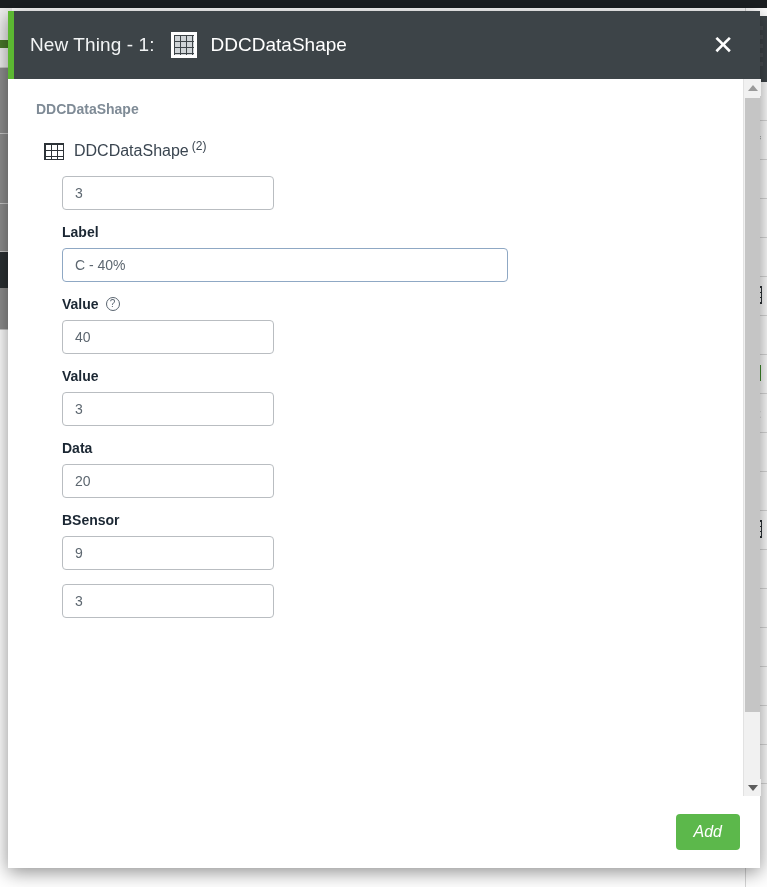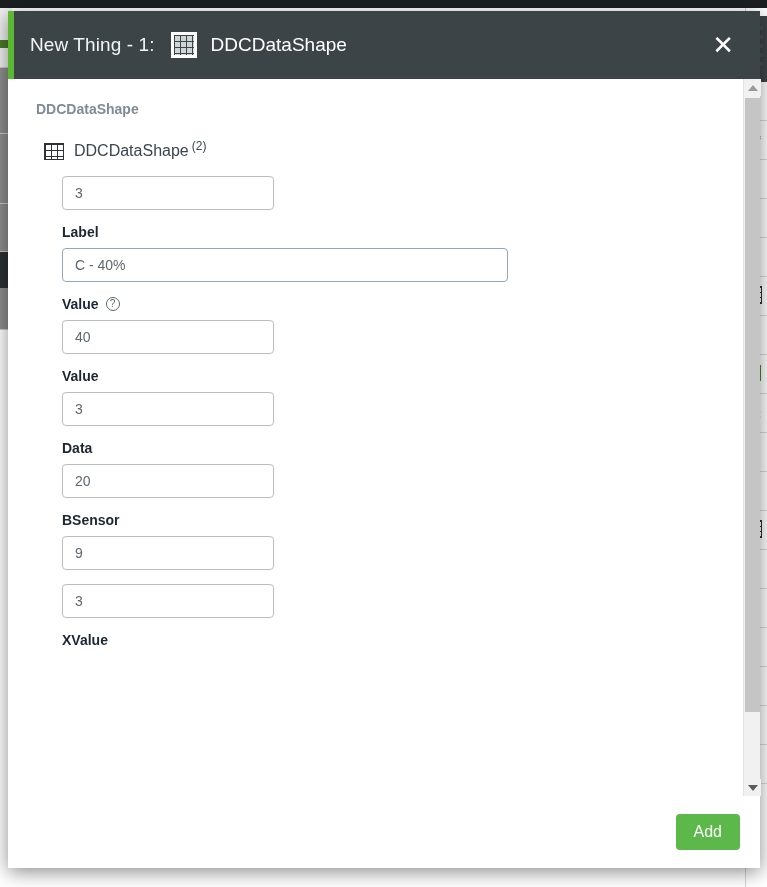--- a/index.html
+++ b/index.html
@@ -282,20 +282,21 @@
   }
   .btn {
     border: none;
     border-radius: 4px;
     font-size: 16px;
     font-family: "Liberation Sans", sans-serif;
     cursor: pointer;
     height: 36px;
     padding: 0 18px;
     color: #ffffff;
+    font-style: italic;
   }
   .btn-add { background: #5cb84b; min-width: 60px; }
   .btn-cancel { background: #3d4448; min-width: 82px; }
 </style>
 </head>
 <body>
 
 <div id="app-background">
   <div class="bg-topbar"></div>
 
@@ -382,25 +383,20 @@
           <div class="field"><div class="field-label">
               <span>Value</span>
             </div><input type="text" class="field-input" value="3" style=""></div>
           <div class="field"><div class="field-label">
               <span>Data</span>
             </div><input type="text" class="field-input" value="20" style=""></div>
           <div class="field"><div class="field-label">
               <span>BSensor</span>
             </div><input type="text" class="field-input" value="9" style=""></div>
           <div class="field"><input type="text" class="field-input" value="3" style=""></div>
-          <div class="field">
-            <div class="field-label">
-              <span>XValue</span>
-            </div>
-          </div>
         </div>
 
     </div>
 
     <div class="modal-scrollbar">
       <div class="sb-arrow up">
           <span></span>
         </div>
       <div class="sb-thumb"></div>
       <div class="sb-arrow down">

